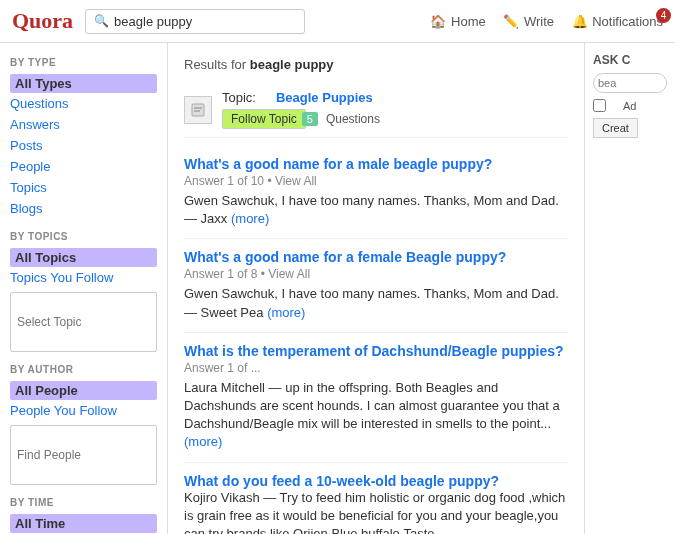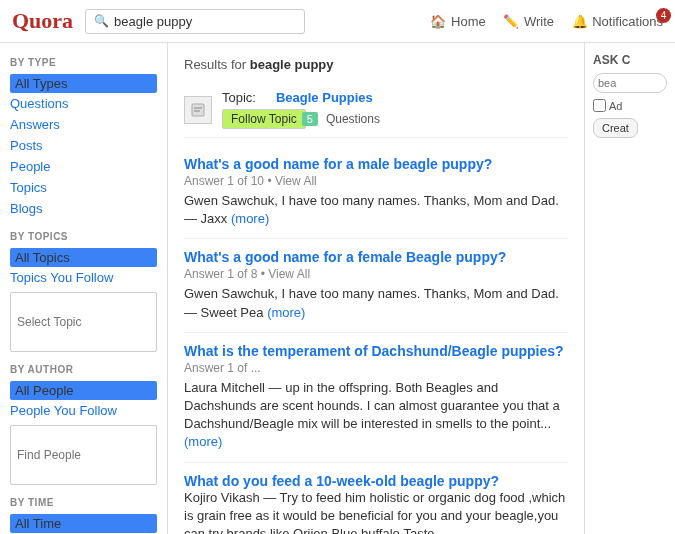--- a/index.html
+++ b/index.html
@@ -97,25 +97,25 @@
     }
     .sidebar-item {
       display: block;
       padding: 3px 0;
       color: #1a73e8;
       font-size: 13px;
       cursor: pointer;
       text-decoration: none;
     }
     .sidebar-item.active {
-      background: #3b82f6;
+      background: #c4b5fd;
       color: #333;
       padding: 2px 5px;
       border-radius: 2px;
-      font-weight: normal;
+      font-weight: bold;
     }
     .sidebar-divider { margin: 12px 0; }
     .sidebar-select-input {
       width: 100%;
       border: 1px solid #ccc;
       border-radius: 2px;
       padding: 22px 6px;
       font-size: 12px;
       color: #555;
       outline: none;
@@ -215,29 +215,29 @@
       width: 100%;
       border: 1px solid #ccc;
       padding: 3px 4px;
       font-size: 11px;
       margin-bottom: 6px;
       border-radius: 10px;
     }
     .ask-checkbox-row {
       display: flex;
       align-items: center;
-      gap: 3px;
+      gap: 17px;
       font-size: 11px;
       color: #555;
       margin-bottom: 6px;
     }
     .create-btn {
       background: #f5f5f5;
       border: 1px solid #ccc;
-      border-radius: 8px;
+      border-radius: 0;
       padding: 3px 8px;
       font-size: 11px;
       cursor: pointer;
       color: #333;
     }
   </style>
 </head>
 <body>
 
 <div class="header">

